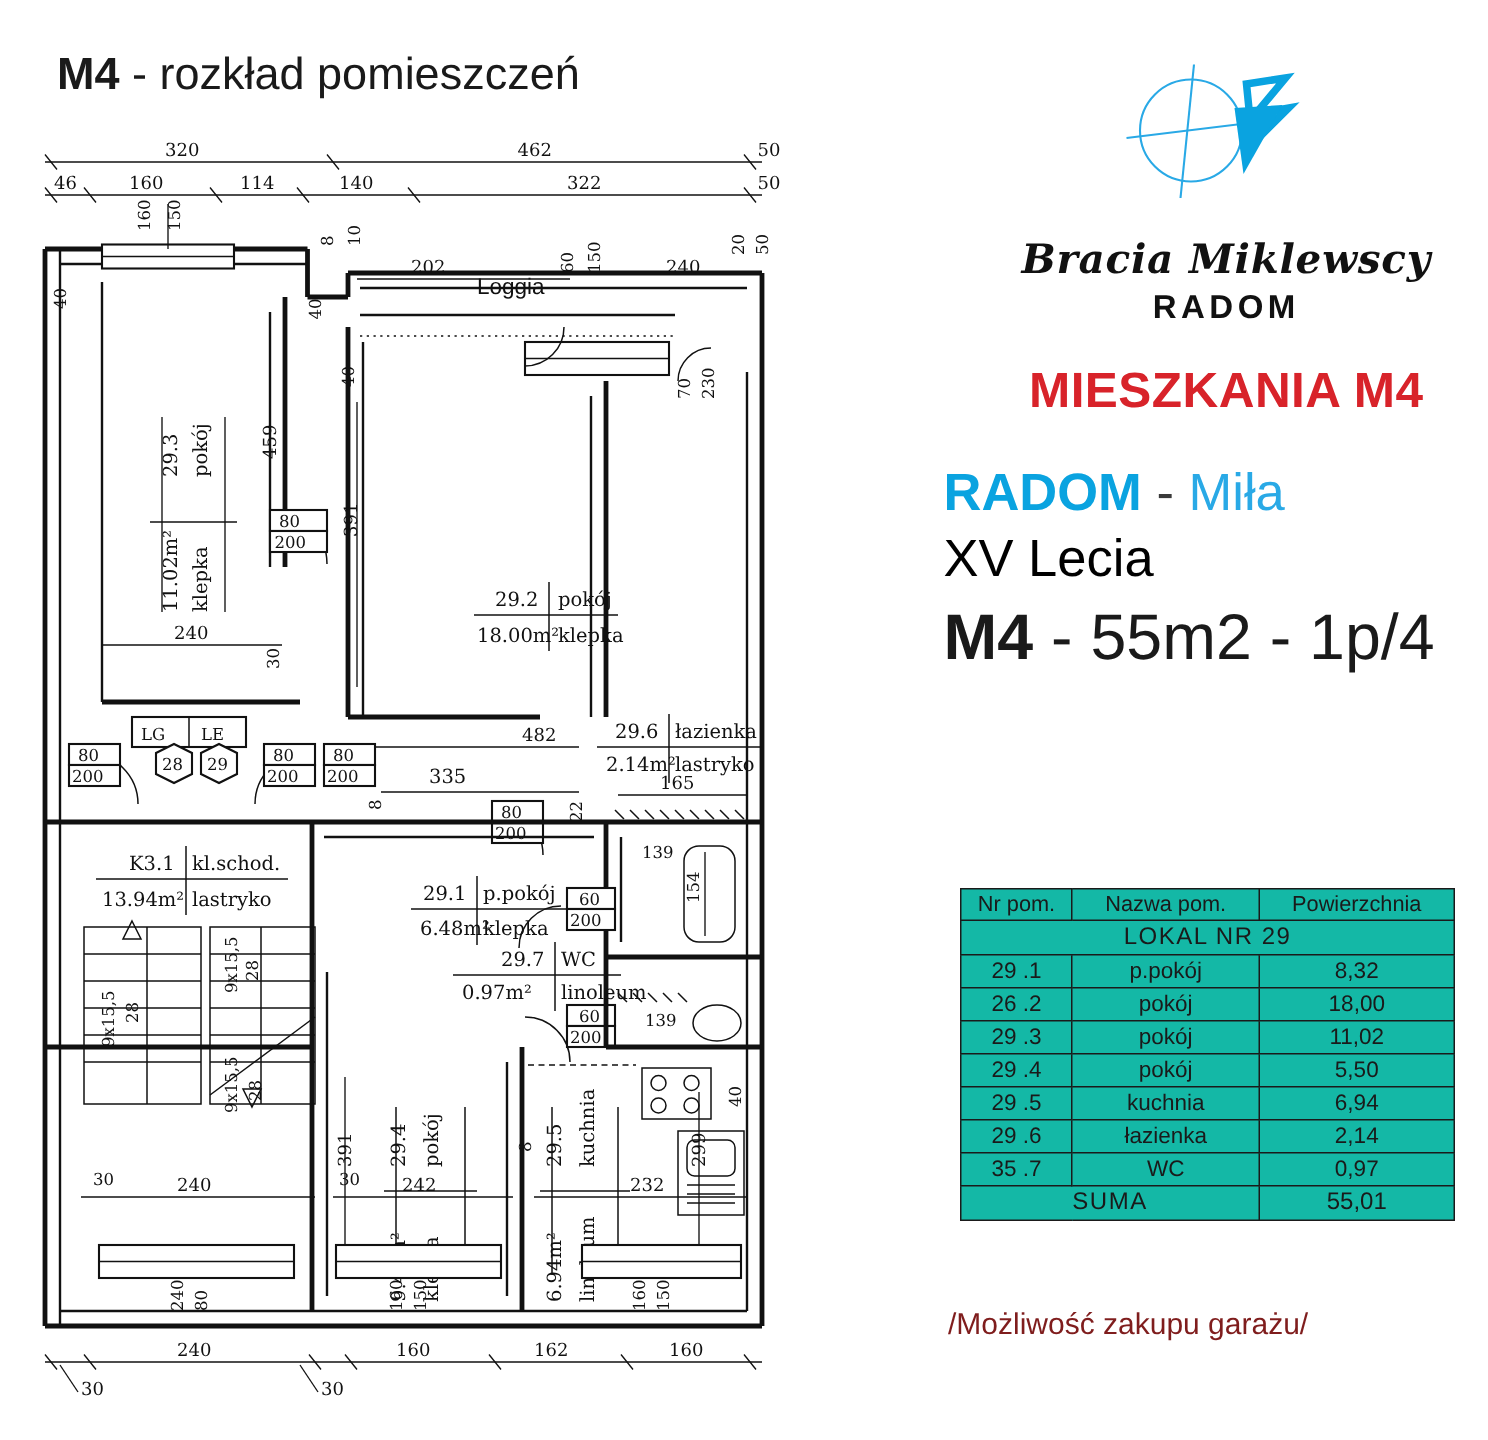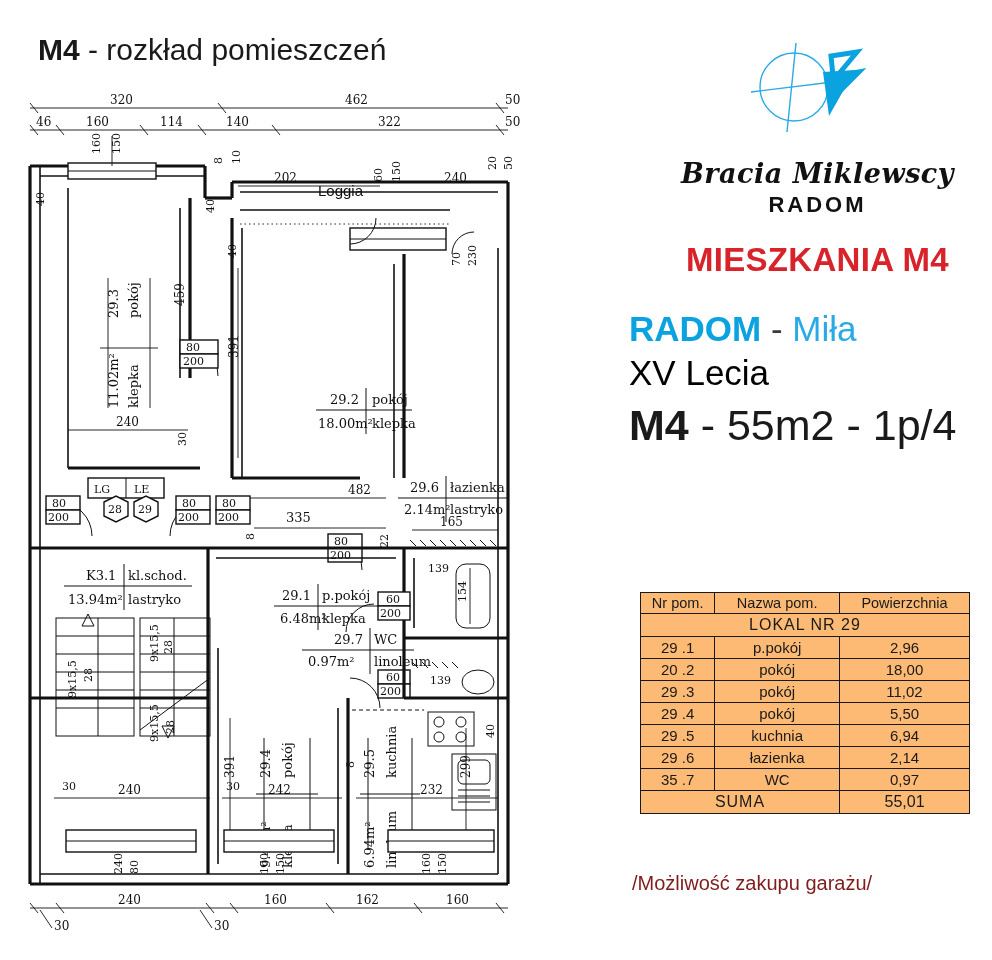--- a/index.html
+++ b/index.html
@@ -43,21 +43,21 @@
   #loc-city{color:#0aa3e0;font-weight:bold;}
   #loc-dash{color:#3a3a3a;font-weight:normal;}
   #loc-street{color:#29a9e6;font-weight:normal;}
   #loc-line2{font-size:35px;color:#000000;}
   #spec-line{font-size:43px;margin-top:8px;color:#1a1a1a;}
   #spec-line .sb{font-weight:bold;}
 
   
   #room-table{
     position:absolute;left:640px;top:592px;width:330px;border-collapse:collapse;
-    font-size:15px;background:#fdba74;
+    font-size:15px;background:#14b8a6;
   }
   #room-table td,#room-table th{
     border:1.3px solid #1a1a1a;padding:2px 4px;font-weight:normal;
     font-family:"Liberation Sans", sans-serif;
   }
   #room-table th{font-size:14.5px;}
   .c-nr{width:72px;text-align:center;}
   .c-name{width:128px;text-align:center;}
   .c-area{width:128px;text-align:center;}
   .lokal-row td{text-align:center;letter-spacing:1px;font-size:16px;}
@@ -507,24 +507,24 @@
         <th class="c-area">Powierzchnia</th>
       </tr>
     </thead>
     <tbody>
       <tr class="lokal-row">
         <td colspan="3">LOKAL NR  29</td>
       </tr>
       <tr>
         <td class="c-nr">29 .1</td>
         <td class="c-name">p.pokój</td>
-        <td class="c-area">2,96</td>
-      </tr>
-      <tr>
-        <td class="c-nr">20 .2</td>
+        <td class="c-area">8,32</td>
+      </tr>
+      <tr>
+        <td class="c-nr">26 .2</td>
         <td class="c-name">pokój</td>
         <td class="c-area">18,00</td>
       </tr>
       <tr>
         <td class="c-nr">29 .3</td>
         <td class="c-name">pokój</td>
         <td class="c-area">11,02</td>
       </tr>
       <tr>
         <td class="c-nr">29 .4</td>

